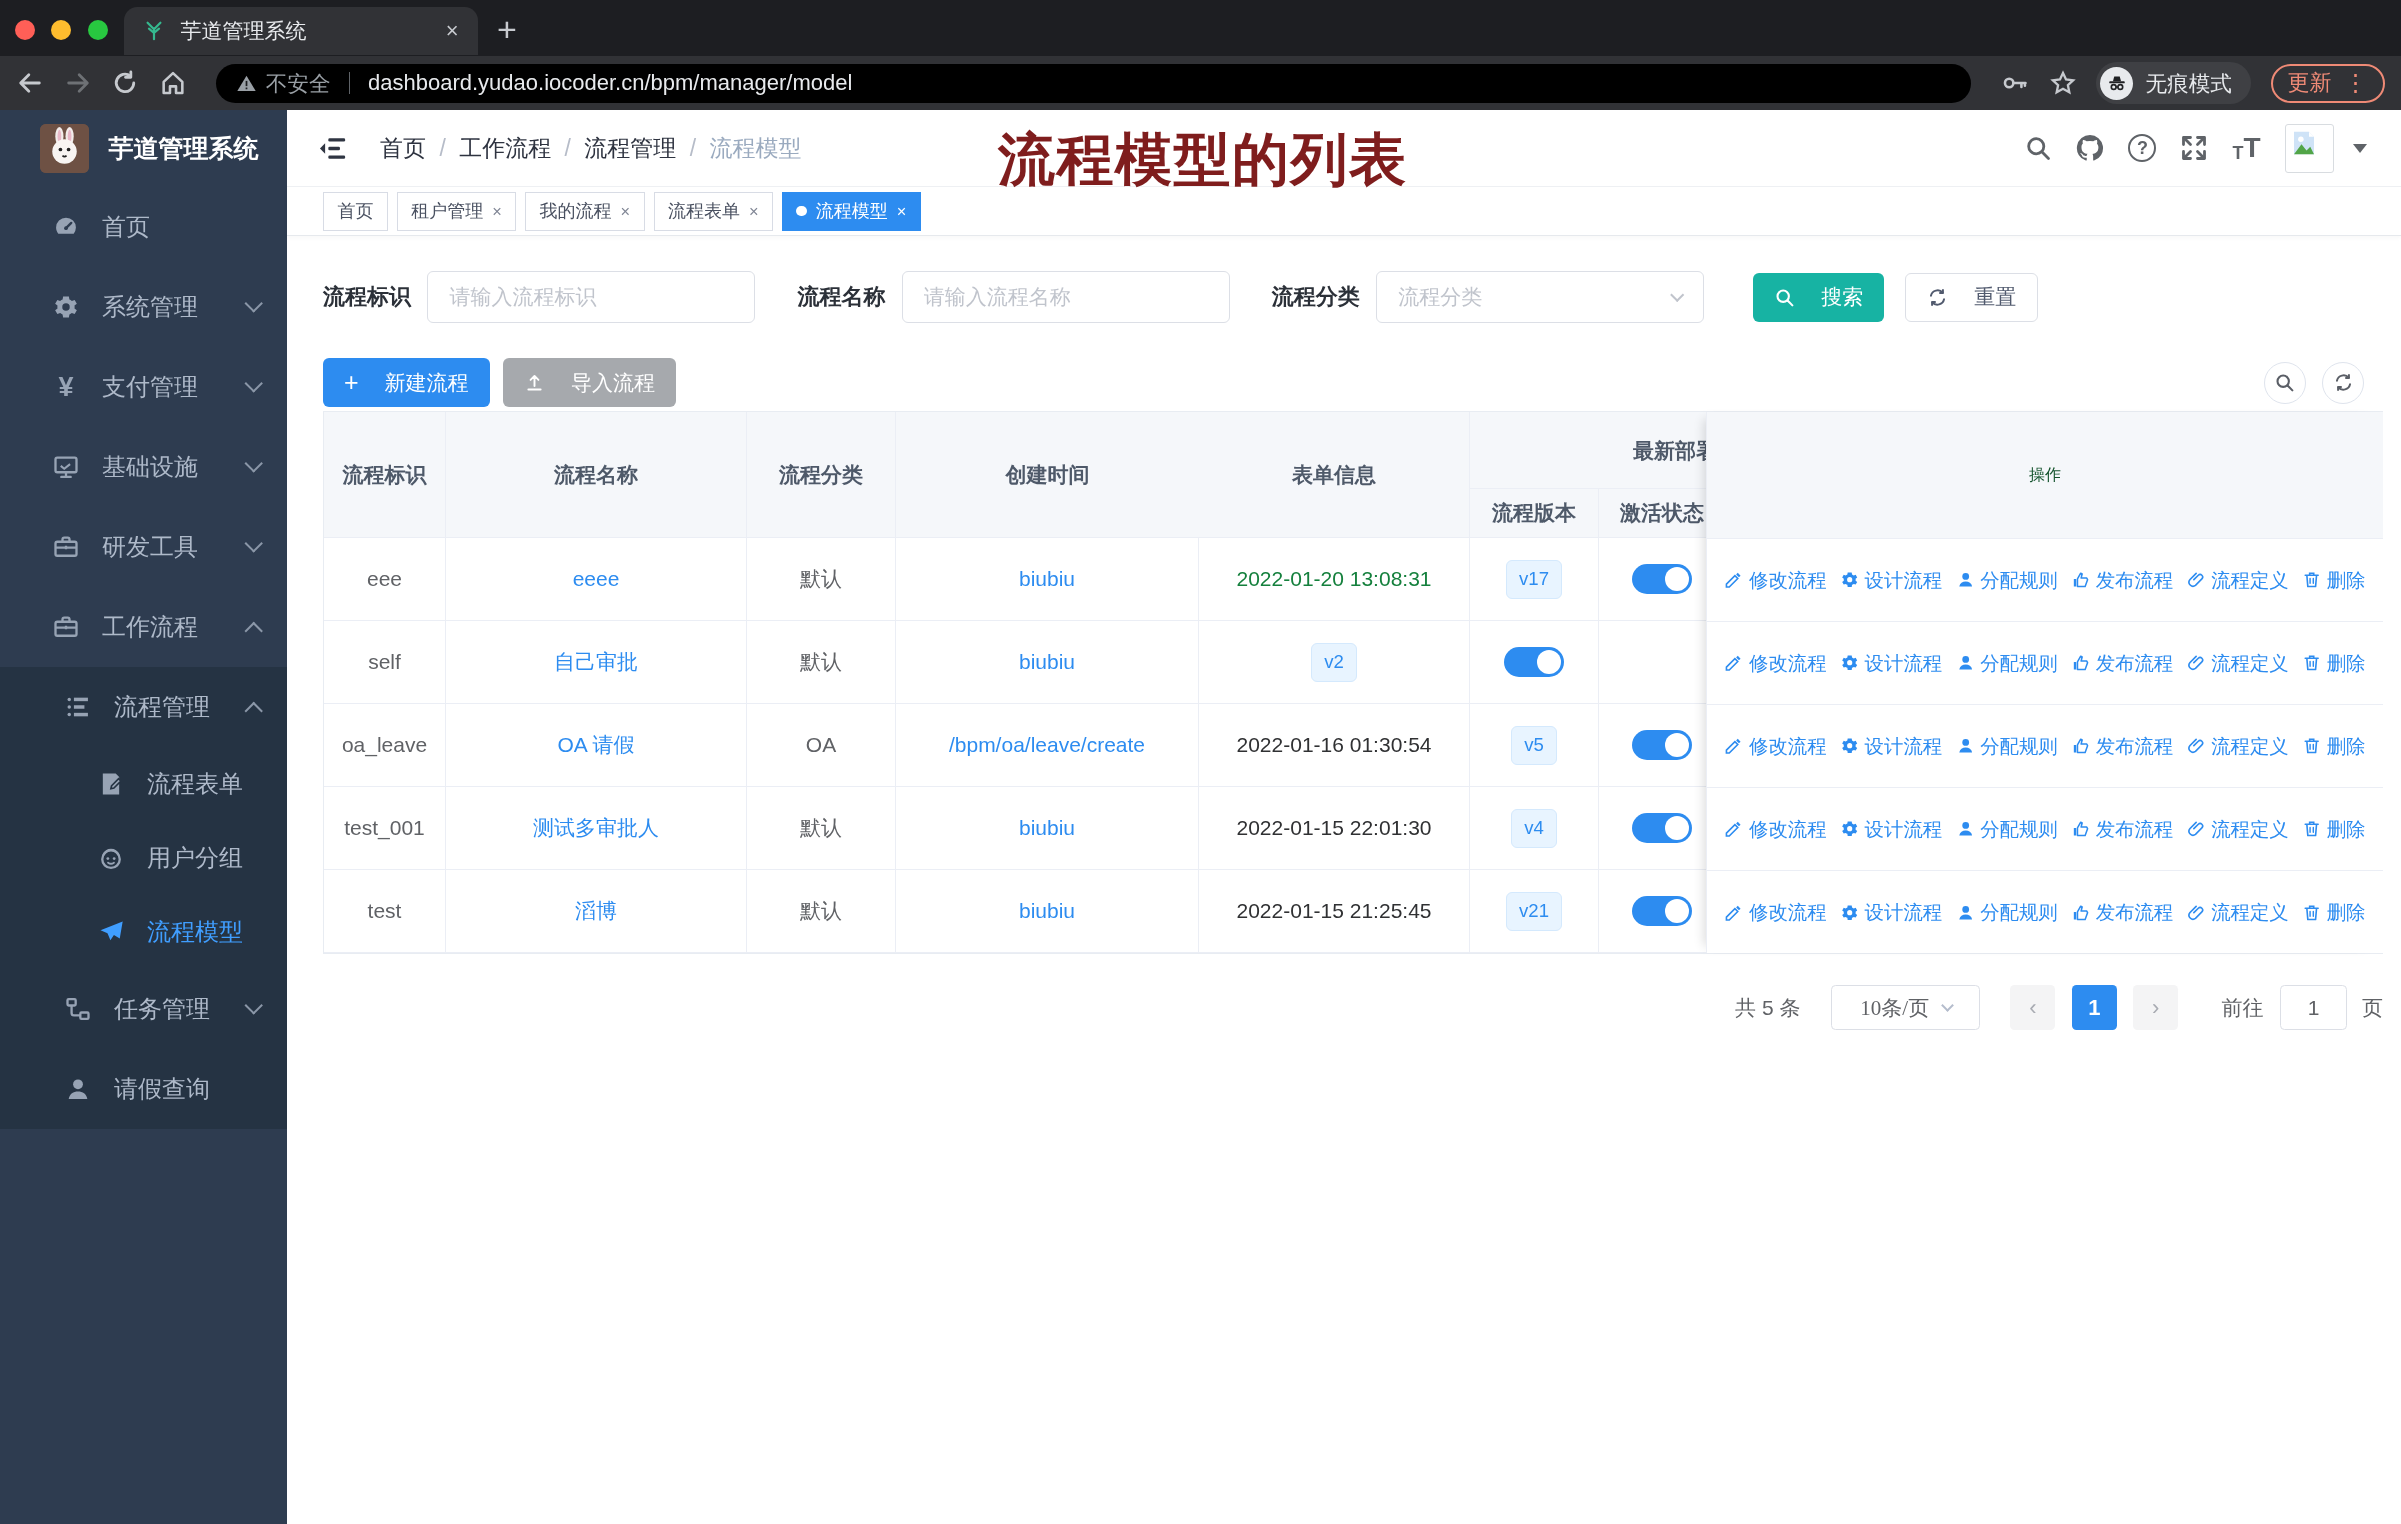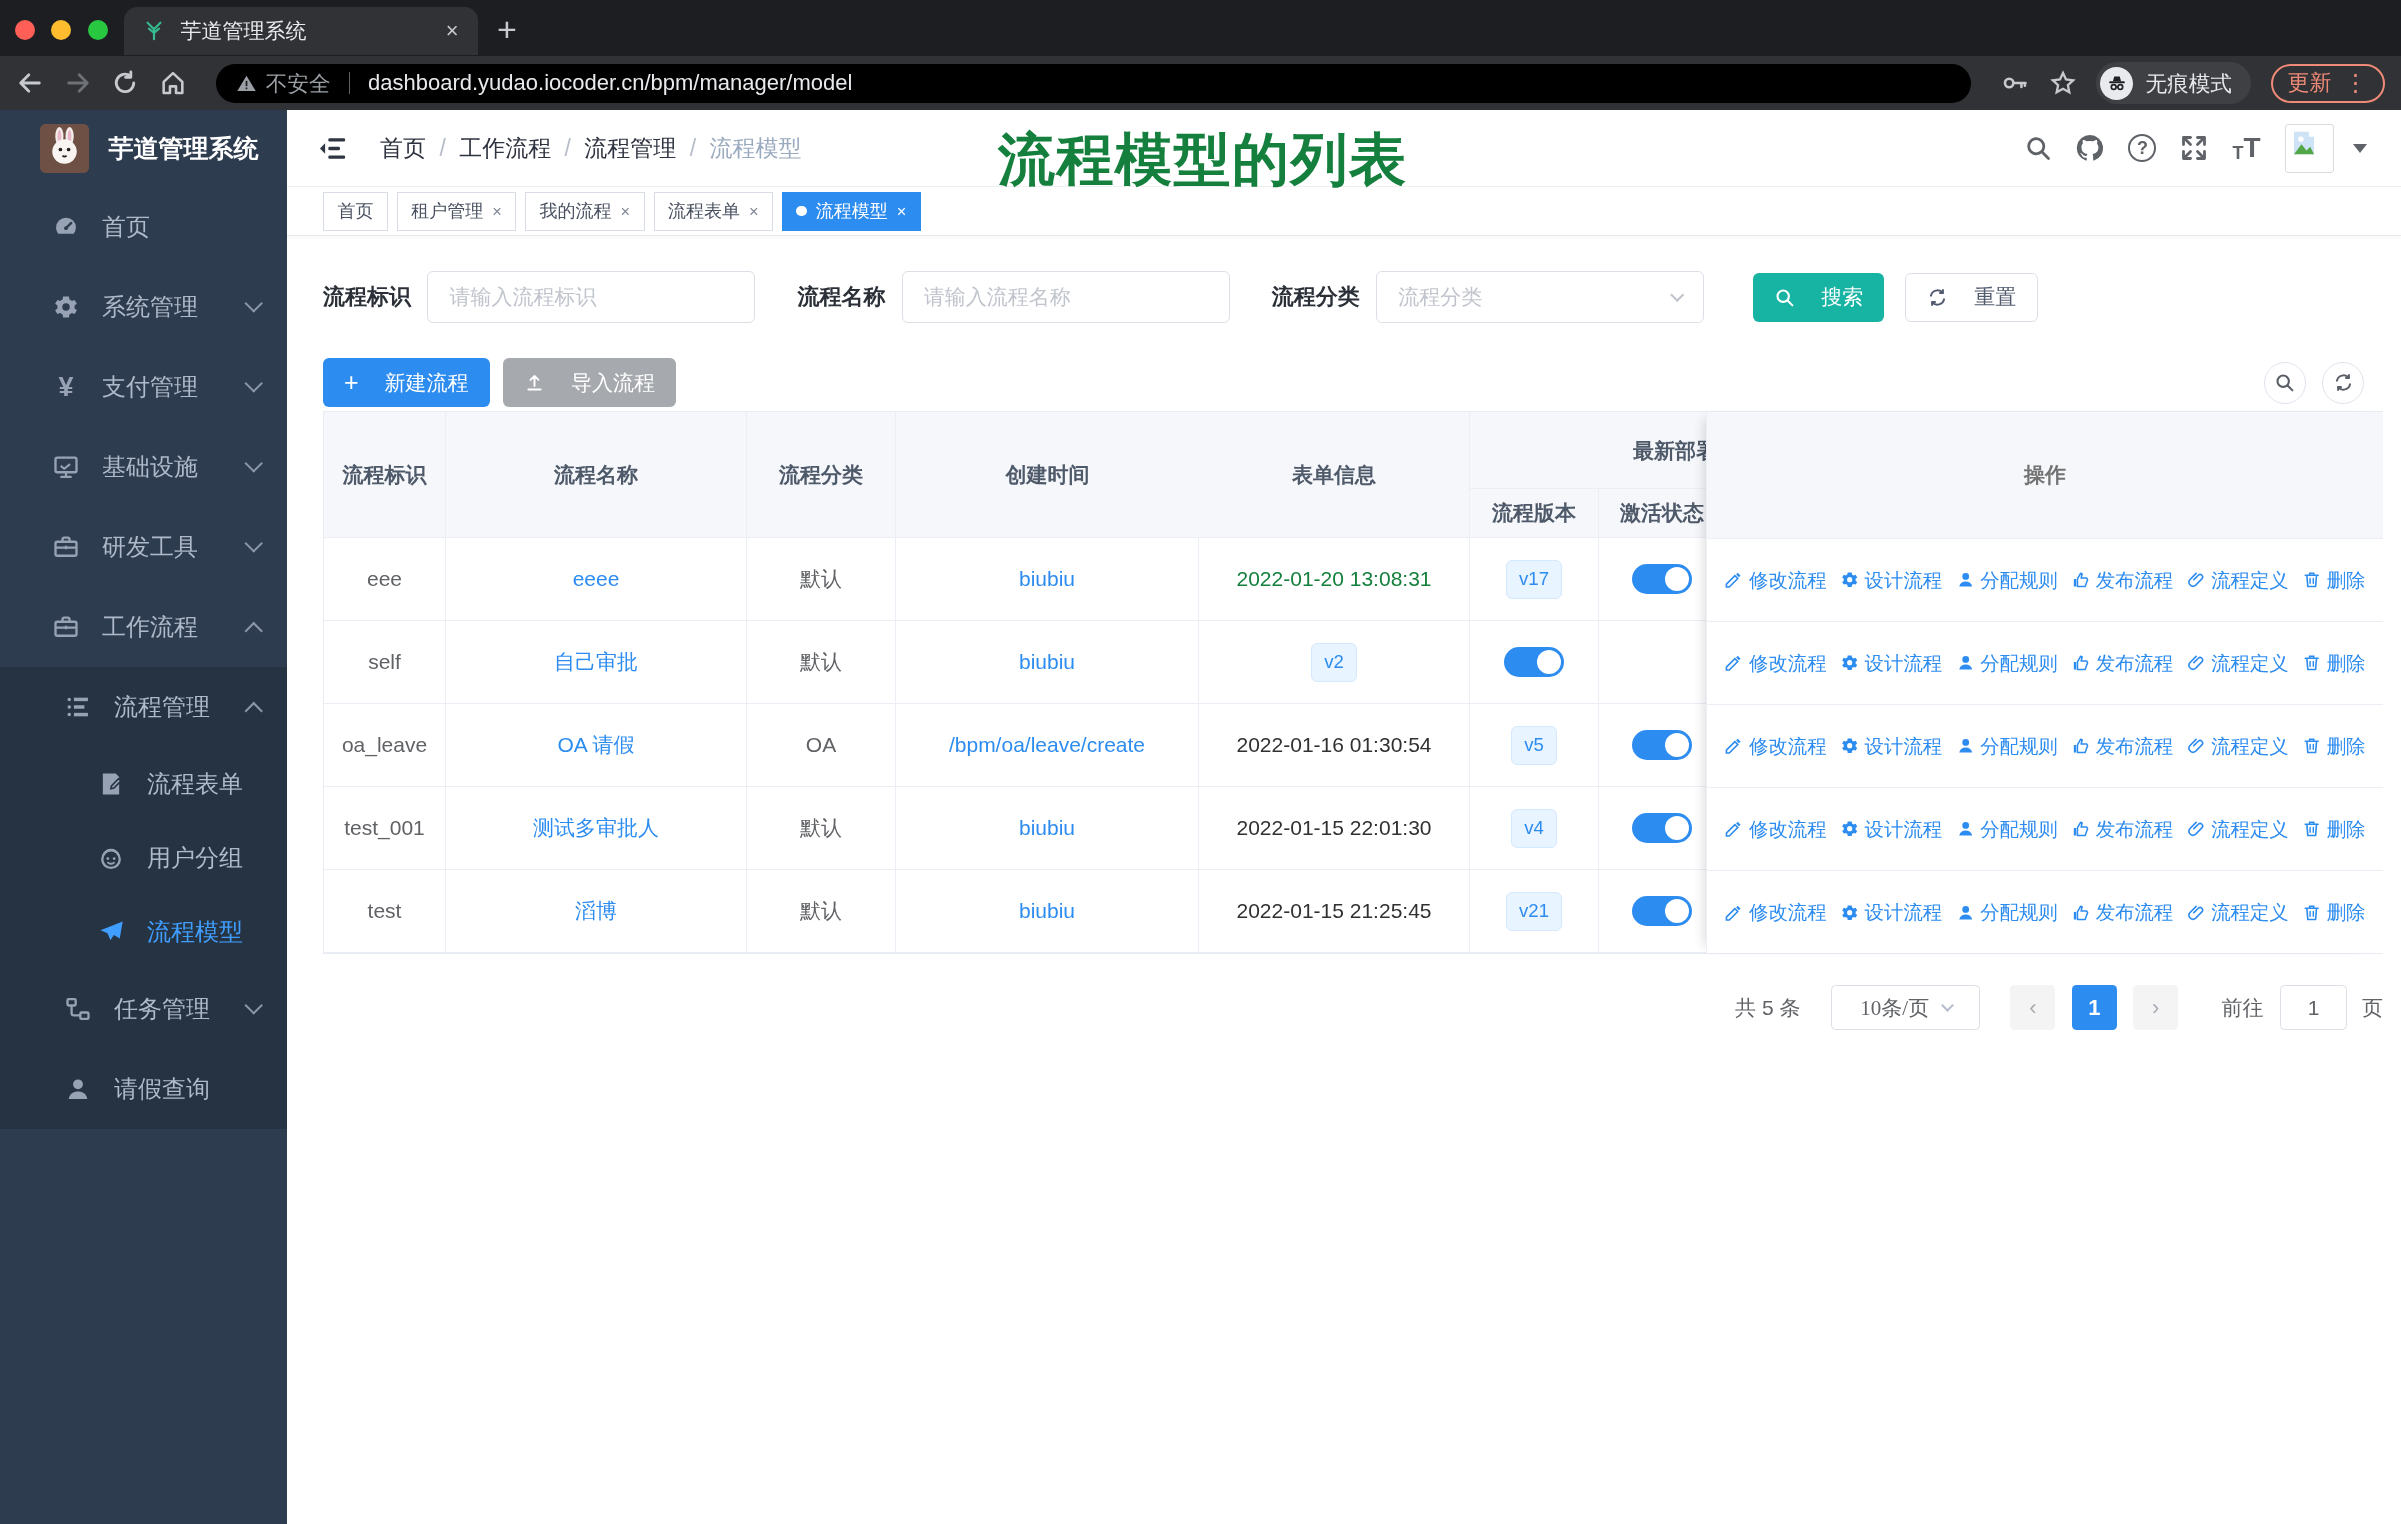--- a/index.html
+++ b/index.html
@@ -50,21 +50,21 @@
        transform:rotate(45deg);margin-top:-6px;}
   .chv.up{transform:rotate(-135deg);margin-top:7.4px;}
   
   .main{flex:1;display:flex;flex-direction:column;background:#fff;min-width:0;}
   .navbar{height:77px;display:flex;align-items:center;padding:0 34px 0 31px;position:relative;
           border-bottom:1.5px solid #eef0f3;}
   .hamb{width:31px;height:31px;color:#2f3542;}
   .crumbs{margin-left:31px;display:flex;align-items:center;gap:13.4px;font-size:23px;color:#2e3340;}
   .crumb-sep{color:#b6bcc8;}
   .crumb-last{color:#9aaabf;}
-  .annotation{position:absolute;left:711px;top:12px;font-size:57px;font-weight:700;color:#15803d;
+  .annotation{position:absolute;left:711px;top:12px;font-size:57px;font-weight:700;color:#7f1d1d;
               white-space:nowrap;letter-spacing:1.5px;}
   .nav-right{margin-left:auto;display:flex;align-items:center;gap:24px;color:#5f6368;}
   .nav-ico{width:28px;height:28px;color:#5f6368;}
   .qmark{width:28px;height:28px;border:2.2px solid #5f6368;border-radius:50%;display:flex;align-items:center;
          justify-content:center;font-size:18px;font-weight:700;}
   .tsize{font-weight:700;color:#5f6368;display:flex;align-items:flex-end;line-height:1;}
   .tsize .ts1{font-size:18px;}.tsize .ts2{font-size:28px;}
   .avatarbox{width:49px;height:49px;border:1.5px solid #d8dce0;border-radius:3px;background:#fff;
              display:flex;align-items:flex-start;padding:3px;}
   .caret{width:0;height:0;border-left:7.4px solid transparent;border-right:7.4px solid transparent;
@@ -119,21 +119,21 @@
   .trow:last-child .tcell{border-bottom:none;}
   .link{color:#2d8cf0;text-decoration:none;}
   .vtag{background:#e8f4ff;border:1.5px solid #d4e9fd;color:#2d8cf0;border-radius:6px;height:39px;
         padding:0 12px;display:flex;align-items:center;font-size:18.6px;}
   .sw{width:60px;height:30px;background:#2d8cf0;border-radius:15px;position:relative;flex-shrink:0;}
   .sw::after{content:"";position:absolute;right:3px;top:3px;width:24px;height:24px;border-radius:50%;background:#fff;}
   
   .fixedcol{position:absolute;top:0;left:1382px;width:677px;height:100%;z-index:3;
             box-shadow:-9px 0 10.4px -7.4px rgba(0,0,0,.14);border-left:1.5px solid #ebeef5;background:#fff;}
   .fixhead{height:127px;background:#f5f7fa;border-bottom:1.5px solid #ebeef5;display:flex;
-           align-items:center;justify-content:center;font-size:21px;font-weight:700;color:#737373;}
+           align-items:center;justify-content:center;font-size:16px;font-weight:400;color:#14532d;}
   .fixrow{height:83px;border-bottom:1.5px solid #ebeef5;display:flex;align-items:center;
           justify-content:center;gap:13.4px;white-space:nowrap;}
   .fixrow:last-child{border-bottom:none;}
   .al{color:#2d8cf0;font-size:19.4px;text-decoration:none;display:flex;align-items:center;gap:5.2px;}
   .ai{width:19.4px;height:19.4px;flex-shrink:0;}
   
   .pager{width:2060px;display:flex;align-items:center;justify-content:flex-end;margin-top:31px;
          font-size:21px;color:#606266;gap:0;}
   .ptotal{margin-right:31px;}
   .psel{width:149px;height:45px;border:1.5px solid #dcdfe6;border-radius:4.5px;display:flex;align-items:center;

